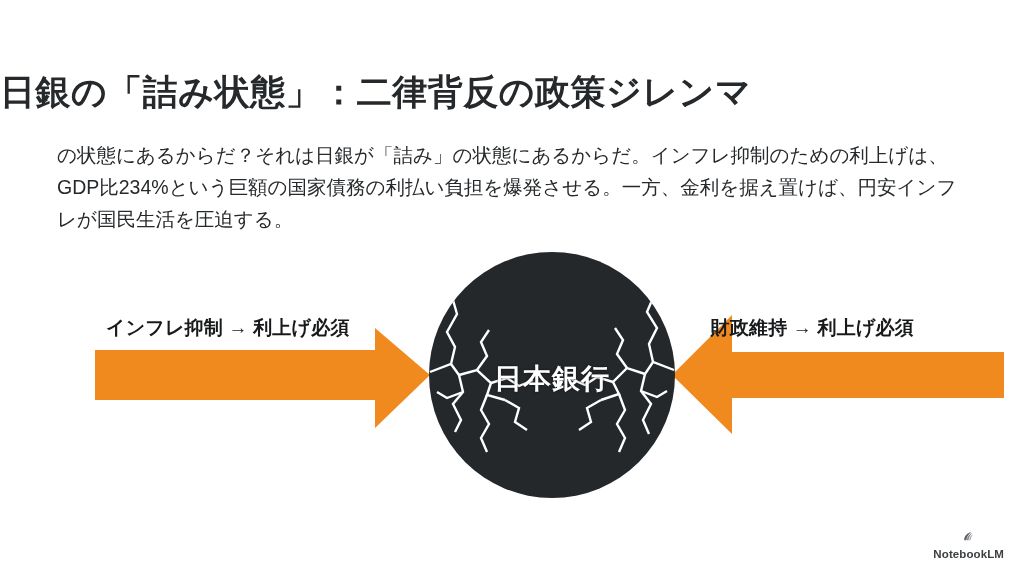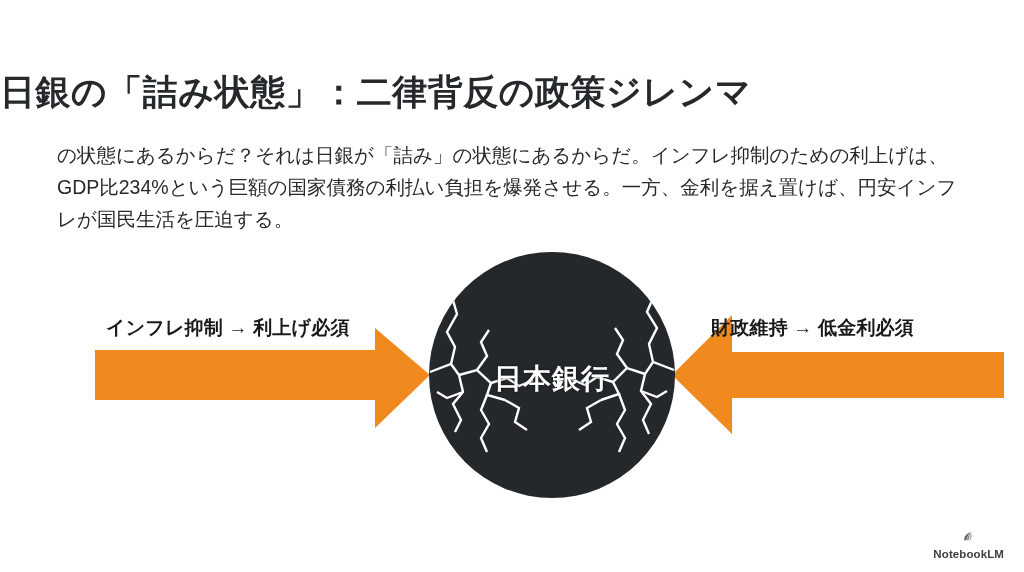--- a/index.html
+++ b/index.html
@@ -153,21 +153,21 @@
 
     <svg class="arrow-svg" viewBox="0 0 1024 280">
 
       <polygon id="arrow-left-shape" points="57,112 337,112 337,90 392,137 337,190 337,162 57,162" fill="#F08A1E"></polygon>
 
       <polygon id="arrow-right-shape" points="966,114 694,114 694,77 634,137 694,196 694,160 966,160" fill="#F08A1E"></polygon>
     </svg>
 
     <div id="label-left" class="arrow-label">インフレ抑制 → 利上げ必須</div>
 
-    <div id="label-right" class="arrow-label">財政維持 → 低金利必須</div>
+    <div id="label-right" class="arrow-label">財政維持 → 利上げ必須</div>
 
     <div id="circle-wrap">
       <svg id="circle-svg" viewBox="0 0 246 246">
         <defs>
           <clipPath id="circClip">
             <circle cx="123" cy="123" r="123" fill="#24282b"></circle>
           </clipPath>
         </defs>
         <circle cx="123" cy="123" r="123" fill="#24282b"></circle>
         <g clip-path="url(#circClip)" stroke="#ffffff" stroke-width="2.4" fill="none" stroke-linejoin="miter" stroke-linecap="butt">

